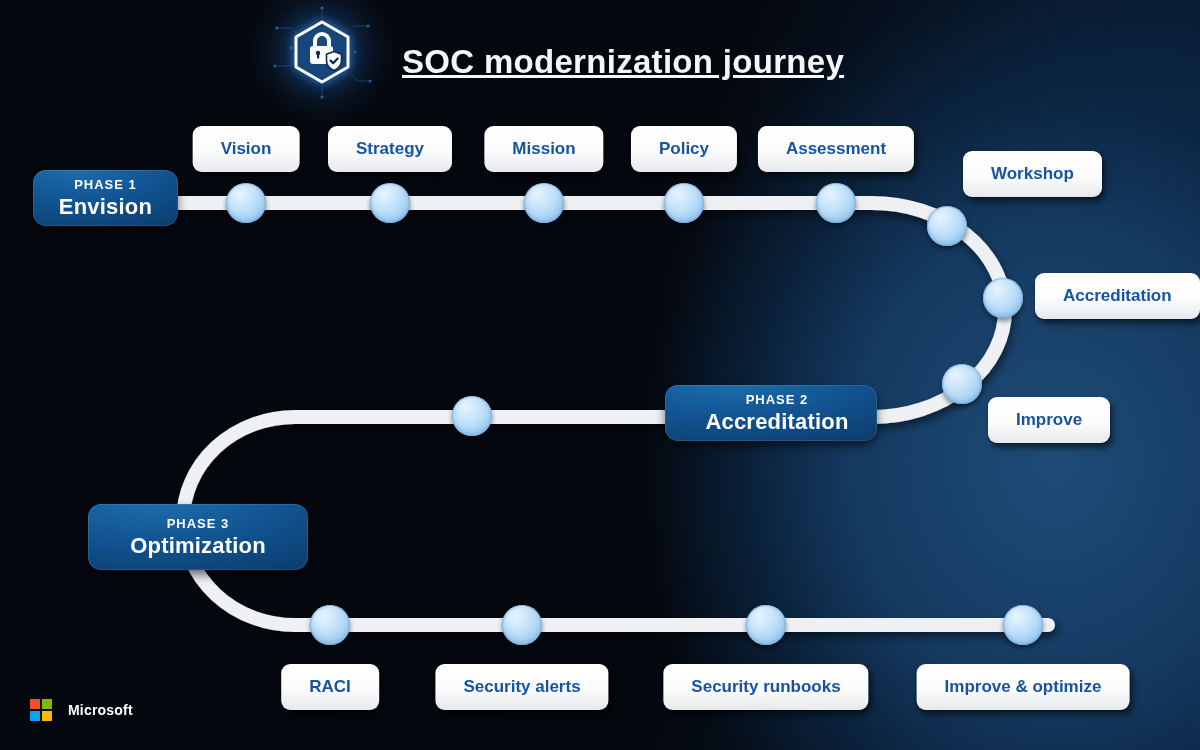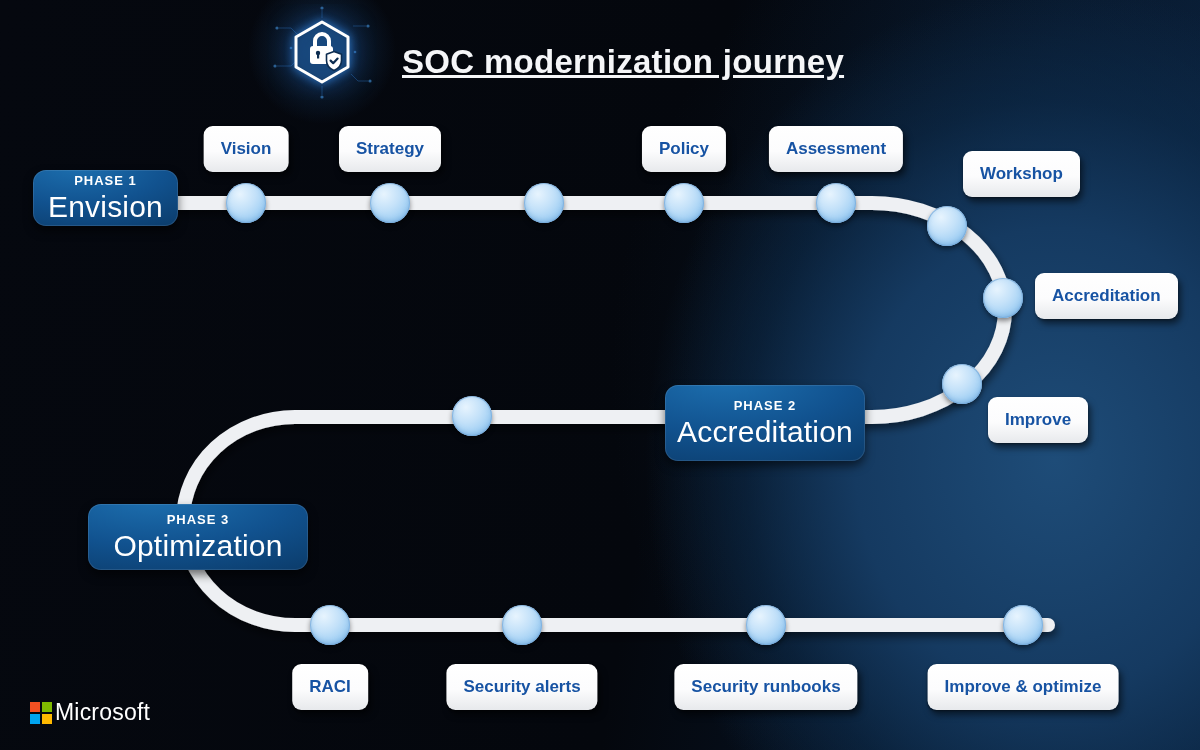--- a/index.html
+++ b/index.html
@@ -24,33 +24,33 @@
     background:radial-gradient(circle at 35% 28%, #e7f4fe 0%, #c3e1f9 40%, #9ccdf3 75%, #8ec2ec 100%);
     box-shadow:0 3px 5px rgba(0,0,0,0.45), inset 0 -2px 5px rgba(110,165,215,0.65), inset 0 0 0 1px rgba(125,175,220,0.75);
   }
   .phase-card{
     position:absolute;z-index:4;border-radius:13px;color:#fff;text-align:center;
     display:flex;flex-direction:column;justify-content:center;gap:2px;
     background:radial-gradient(130% 150% at 30% -10%, #1d70b0 0%, #11528f 48%, #0a3763 100%);
     box-shadow:0 5px 10px rgba(0,0,0,0.55), inset 0 0 0 1px rgba(255,255,255,0.10);
   }
   .phase-label{font-size:13px;font-weight:700;letter-spacing:1px;}
-  .phase-name{font-size:30px;font-weight:400;letter-spacing:0.2px;}
+  .phase-name{font-size:22px;font-weight:700;letter-spacing:0.2px;}
   .milestone{
     position:absolute;z-index:5;white-space:nowrap;
-    padding:13px 17px;border-radius:9px;
+    padding:13px 28px;border-radius:9px;
     font-size:17px;font-weight:700;color:#1753a3;text-align:center;
     background:linear-gradient(180deg,#ffffff 0%,#fcfcfd 55%,#e7e9ec 100%);
     box-shadow:3px 5px 6px rgba(0,0,0,0.5), 0 1px 2px rgba(0,0,0,0.35);
   }
   .milestone.centered{transform:translateX(-50%);}
   .ms-logo{position:absolute;left:30px;top:699px;display:flex;align-items:center;z-index:6;}
   .ms-grid{display:grid;grid-template-columns:10px 10px;grid-template-rows:10px 10px;gap:2px;}
   .ms-grid span{display:block;width:10px;height:10px;}
-  .ms-word{margin-left:3px;color:#ffffff;font-size:23px;font-weight:400;letter-spacing:0.2px;}
+  .ms-word{margin-left:16px;color:#ffffff;font-size:14px;font-weight:700;letter-spacing:0.2px;}
 </style>
 </head>
 <body>
 
 <div class="stage">
 
   <svg class="badge-svg" width="110" height="96" viewBox="0 0 110 96">
     <g stroke="#2a6cb4" stroke-width="1" opacity="0.45" fill="none">
       <path d="M12 24 h12 l7 7"></path>
       <path d="M10 62 h14 l6 -6"></path>
@@ -104,31 +104,32 @@
   <div class="node" style="left:472px;top:416px;"></div>
   <div class="node" style="left:330px;top:625px;"></div>
   <div class="node" style="left:522px;top:625px;"></div>
   <div class="node" style="left:766px;top:625px;"></div>
   <div class="node" style="left:1023px;top:625px;"></div>
 
   <div class="phase-card" style="left:33px;top:170px;width:145px;height:56px;">
     <div class="phase-label">PHASE 1</div>
     <div class="phase-name">Envision</div>
   </div>
-  <div class="phase-card" style="left:665px;top:385px;width:200px;height:76px;">
+  <div class="phase-card" style="left:665px;top:385px;width:200px;height:56px;padding-left:12px;">
     <div class="phase-label">PHASE 2</div>
     <div class="phase-name">Accreditation</div>
   </div>
   <div class="phase-card" style="left:88px;top:504px;width:220px;height:66px;">
     <div class="phase-label">PHASE 3</div>
     <div class="phase-name">Optimization</div>
   </div>
 
   <div class="milestone centered" style="left:246px;top:126px;">Vision</div>
   <div class="milestone centered" style="left:390px;top:126px;">Strategy</div>
+  <div class="milestone centered" style="left:544px;top:126px;">Mission</div>
   <div class="milestone centered" style="left:684px;top:126px;">Policy</div>
   <div class="milestone centered" style="left:836px;top:126px;">Assessment</div>
   <div class="milestone" style="left:963px;top:151px;">Workshop</div>
   <div class="milestone" style="left:1035px;top:273px;">Accreditation</div>
   <div class="milestone" style="left:988px;top:397px;">Improve</div>
 
 
   <div class="milestone centered" style="left:330px;top:664px;">RACI</div>
   <div class="milestone centered" style="left:522px;top:664px;">Security alerts</div>
   <div class="milestone centered" style="left:766px;top:664px;">Security runbooks</div>

